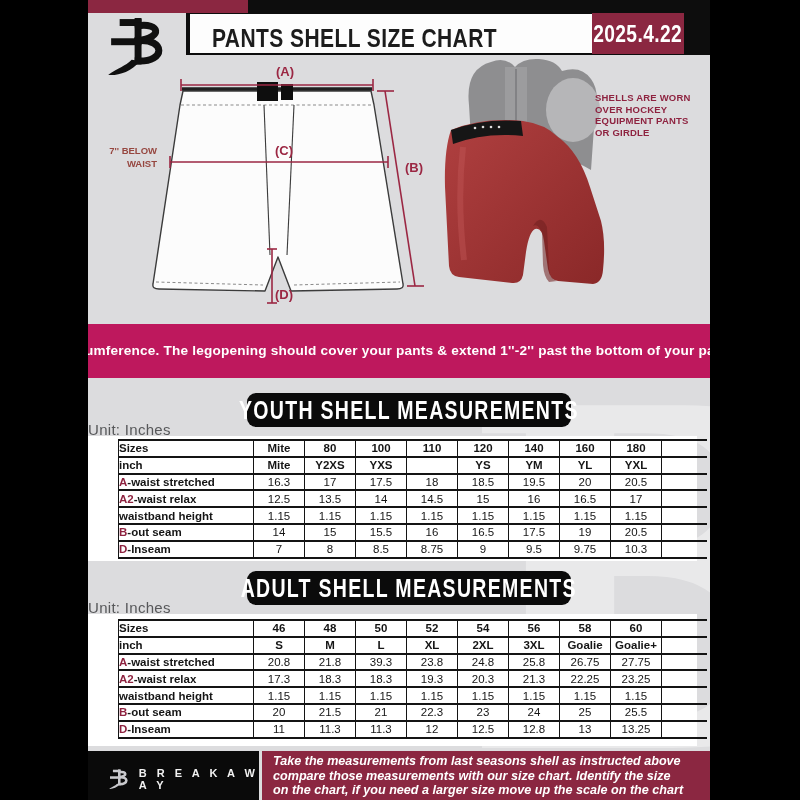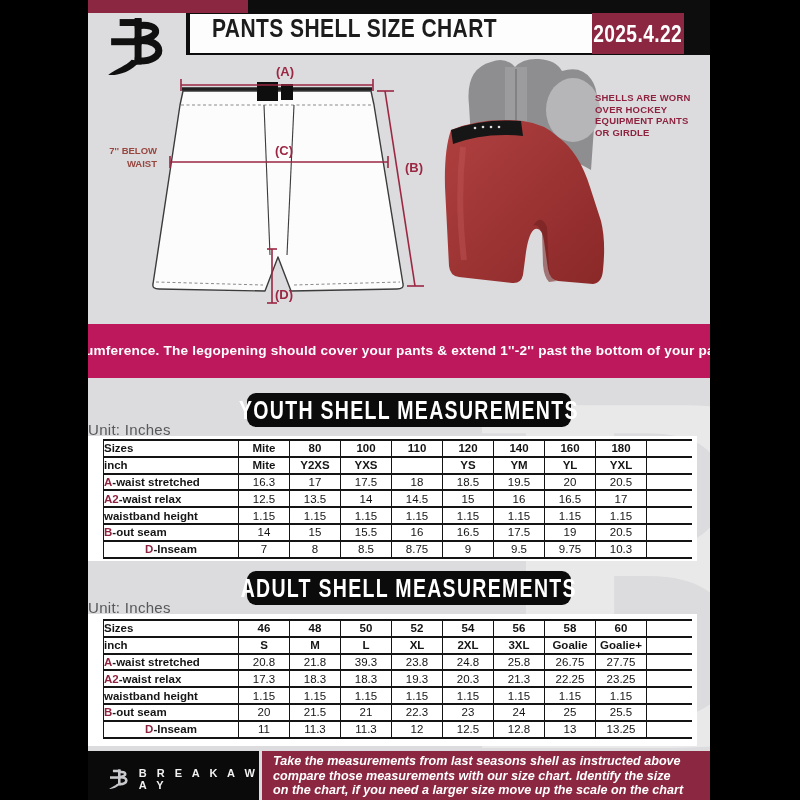--- a/index.html
+++ b/index.html
@@ -9,21 +9,21 @@
   .abs{position:absolute;}
 
   
   .watermark{position:absolute;left:372px;top:348px;font-size:470px;line-height:1;font-weight:bold;
              font-family:"DejaVu Serif",serif;color:rgba(255,255,255,.38);z-index:1;user-select:none;}
 
   
   .hdr-black{left:98px;top:0;width:524px;height:55px;background:#0d0d0d;z-index:3;}
   .hdr-maroon-strip{left:0;top:0;width:160px;height:13px;background:#8b2741;z-index:4;}
   .title-bar{left:102px;top:14px;width:402px;height:39px;background:#fdfdfd;z-index:4;
-             display:flex;align-items:flex-start;}
+             display:flex;align-items:flex-end;}
   .title-text{font-size:25px;font-weight:bold;color:#1c1c1c;margin-left:22px;white-space:nowrap;
               display:inline-block;transform:scaleX(.84);transform-origin:left center;letter-spacing:.5px;}
   .date-box{left:504px;top:13px;width:92px;height:41px;background:#8b2741;z-index:4;
             display:flex;align-items:center;justify-content:center;}
   .date-text{font-size:24px;font-weight:bold;color:#fff;display:inline-block;transform:scaleX(.8);
              letter-spacing:.5px;white-space:nowrap;}
   .logo{left:16px;top:14px;z-index:4;}
 
   
   .diagram{left:10px;top:58px;z-index:2;}
@@ -39,25 +39,25 @@
 
   
   .section-banner{left:159px;width:324px;height:34px;background:#0b0b0b;border-radius:9px;z-index:2;
                   display:flex;align-items:center;justify-content:center;margin-top:8px;}
   .section-banner span{color:#fff;font-size:23px;font-weight:bold;white-space:nowrap;
                        display:inline-block;transform:scale(.85,1.12);letter-spacing:1.5px;}
   .unit{left:0;width:622px;text-align:left;z-index:2;font-size:15px;color:#57585a;letter-spacing:.3px;}
 
   
   .table-panel{left:0;width:609px;background:#fff;z-index:2;}
-  table.meas{border-collapse:collapse;table-layout:fixed;width:588px;margin-left:15px;
+  table.meas{border-collapse:collapse;table-layout:fixed;width:588px;margin-left:30px;
              border-left:1.5px solid #141414;}
   table.meas td{height:14.8px;border-top:2px solid #141414;font-size:11.5px;color:#151515;
                 padding:0;overflow:hidden;white-space:nowrap;}
-  table.meas tr:last-child td{border-bottom:2px solid #141414;text-align:center;}
+  table.meas tr:last-child td{border-bottom:2px solid #141414;}
   td.lbl{text-align:left;padding-left:27px;font-weight:bold;}
   td.val{text-align:center;border-left:1.5px solid #141414;}
   td.tail{border-left:1.5px solid #141414;}
   tr.hdr td.val{font-weight:bold;}
   .pfx{color:#8e2340;}
 
   
   .footer-black{left:0;top:751px;width:171px;height:55px;background:#0a0a0a;z-index:2;
                 display:flex;align-items:center;}
   .brand-text{color:#f2f2f2;font-size:11px;font-weight:bold;letter-spacing:3.5px;margin-left:9px;}

